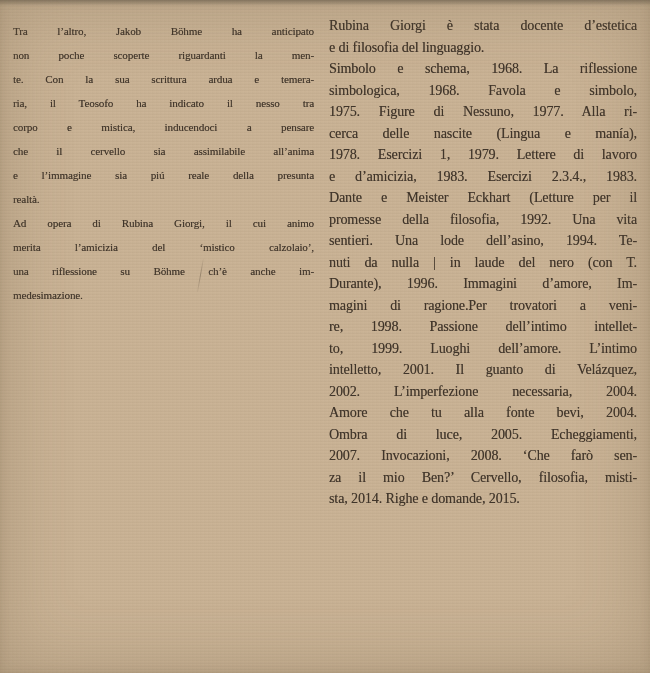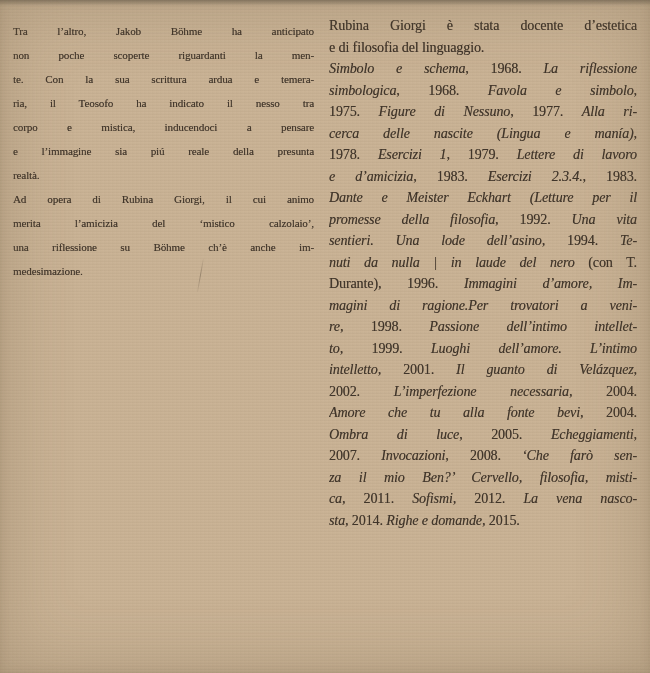--- a/index.html
+++ b/index.html
@@ -92,36 +92,37 @@
     text-align: justify;
     text-align-last: justify;
     overflow: hidden;
     white-space: normal;
   }
   .col-left .tline  { max-height: 24px; }
   .col-right .tline { max-height: 22px; }
   .tline-end {
     text-align-last: left;
   }
-  .it { font-style: italic; }
+  .it { }
   .ro { font-style: normal; }
 </style>
 </head>
 <body>
 
 <div class="paper-texture"></div>
 <div class="scratch"></div>
 
 <div class="col col-left">
   <div>
       <div class="tline">Tra l’altro, Jakob Böhme ha anticipato</div>
       <div class="tline">non poche scoperte riguardanti la men-</div>
       <div class="tline">te. Con la sua scrittura ardua e temera-</div>
       <div class="tline">ria, il Teosofo ha indicato il nesso tra</div>
       <div class="tline">corpo e mistica, inducendoci a pensare</div>
+      <div class="tline">che il cervello sia assimilabile all’anima</div>
       <div class="tline">e l’immagine sia piú reale della presunta</div>
       <div class="tline tline-end">realtà.</div>
     </div>
   <div>
       <div class="tline">Ad opera di Rubina Giorgi, il cui animo</div>
       <div class="tline">merita l’amicizia del ‘mistico calzolaio’,</div>
       <div class="tline">una riflessione su Böhme ch’è anche im-</div>
       <div class="tline tline-end">medesimazione.</div>
     </div>
 </div>
@@ -145,19 +146,18 @@
       <div class="tline"><span class="ro">Durante), 1996. </span><span class="it">Immagini d’amore, Im-</span></div>
       <div class="tline"><span class="it">magini di ragione.Per trovatori a veni-</span></div>
       <div class="tline"><span class="it">re</span><span class="ro">, 1998. </span><span class="it">Passione dell’intimo intellet-</span></div>
       <div class="tline"><span class="it">to</span><span class="ro">, 1999. </span><span class="it">Luoghi dell’amore. L’intimo</span></div>
       <div class="tline"><span class="it">intelletto</span><span class="ro">, 2001. </span><span class="it">Il guanto di Velázquez</span><span class="ro">,</span></div>
       <div class="tline"><span class="ro">2002. </span><span class="it">L’imperfezione necessaria</span><span class="ro">, 2004.</span></div>
       <div class="tline"><span class="it">Amore che tu alla fonte bevi</span><span class="ro">, 2004.</span></div>
       <div class="tline"><span class="it">Ombra di luce</span><span class="ro">, 2005. </span><span class="it">Echeggiamenti</span><span class="ro">,</span></div>
       <div class="tline"><span class="ro">2007. </span><span class="it">Invocazioni</span><span class="ro">, 2008. </span><span class="it">‘Che farò sen-</span></div>
       <div class="tline"><span class="it">za il mio Ben?’ Cervello, filosofia, misti-</span></div>
-      <div class="tline"><span class="it">ca</span><span class="ro">, 2011. </span><span class="it">Sofismi</span><span class="ro">, 2012. </span><span class="it">La vena nasco-</span></div>
       <div class="tline tline-end"><span class="it">sta</span><span class="ro">, 2014. </span><span class="it">Righe e domande</span><span class="ro">, 2015.</span></div>
     </div>
 </div>
 
 <div class="top-edge-shadow"></div>
 <div class="paper-shade"></div>
 
 </body></html>

